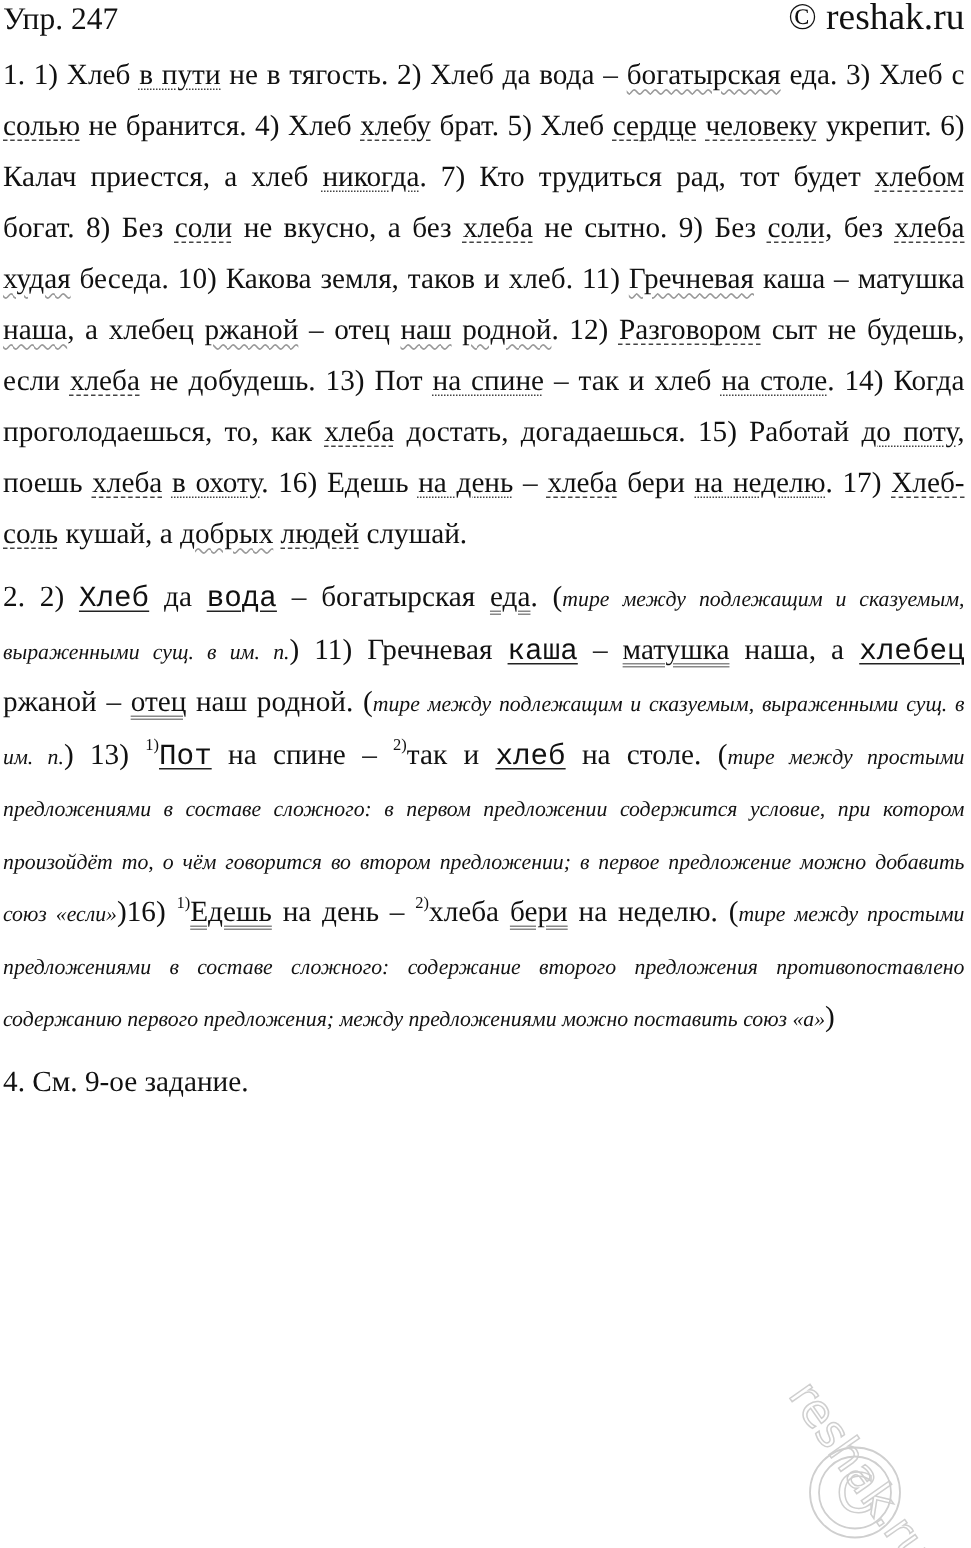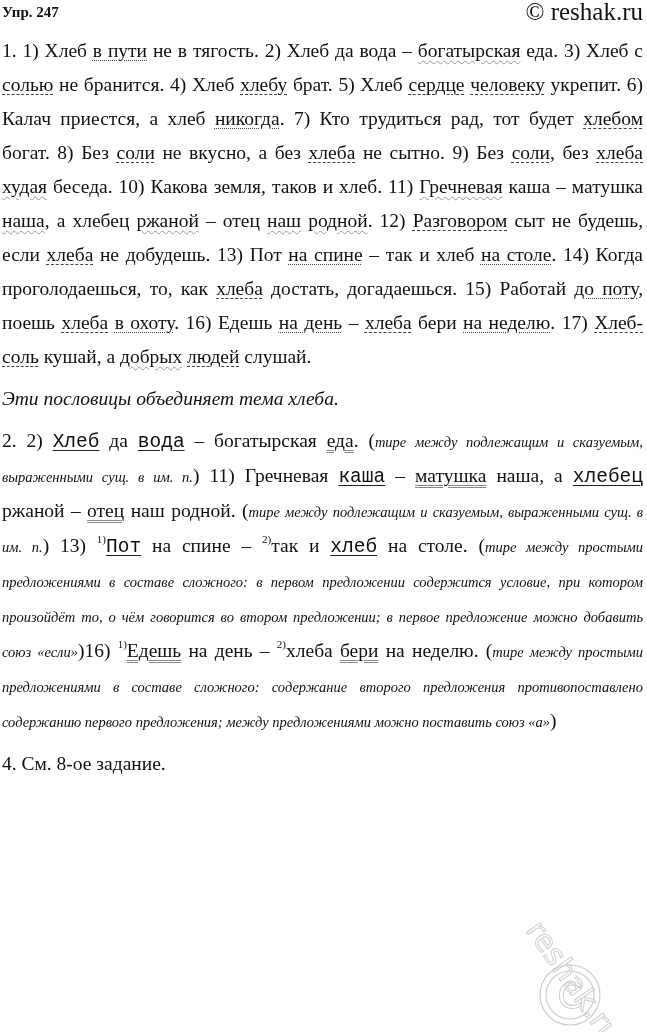--- a/index.html
+++ b/index.html
@@ -6,21 +6,21 @@
   body {
     width: 647px; height: 1032px; overflow: hidden; position: relative;
     font-family: "Liberation Serif", "DejaVu Serif", serif;
     color: #111111;
   }
   .header {
     position: absolute; left: 0; right: 0; top: 0; height: 28px;
   }
   .ex-title {
     position: absolute; left: 2px; top: 0px;
-    font-weight: bold; font-size: 15px; line-height: 24px;
+    font-weight: normal; font-size: 21px; line-height: 24px;
   }
   .copyright {
     position: absolute; right: 4px; top: 0px;
     font-size: 25px; line-height: 24px;
   }
   .content {
     position: absolute; left: 2px; top: 34px; width: 641px;
     font-size: 19.5px; line-height: 34px;
   }
   .para { margin: 0; text-align: justify; }
@@ -44,23 +44,22 @@
 </head>
 <body>
 
 <div class="header">
   <div class="ex-title">Упр. 247</div>
   <div class="copyright">© reshak.ru</div>
 </div>
 
 <div class="content">
   <p class="para"><span>1. 1) Хлеб </span><span class="obst">в пути</span><span> не в тягость. 2) Хлеб да вода – </span><span class="opr">богатырская</span><span> еда. 3) Хлеб с </span><span class="dop">солью</span><span> не бранится. 4) Хлеб </span><span class="dop">хлебу</span><span> брат. 5) Хлеб </span><span class="dop">сердце</span><span> </span><span class="dop">человеку</span><span> укрепит. 6) Калач приестся, а хлеб </span><span class="obst">никогда</span><span>. 7) Кто трудиться рад, тот будет </span><span class="dop">хлебом</span><span> богат. 8) Без </span><span class="dop">соли</span><span> не вкусно, а без </span><span class="dop">хлеба</span><span> не сытно. 9) Без </span><span class="dop">соли</span><span>, без </span><span class="dop">хлеба</span><span> </span><span class="opr">худая</span><span> беседа. 10) Какова земля, таков и хлеб. 11) </span><span class="opr">Гречневая</span><span> каша – матушка </span><span class="opr">наша</span><span>, а хлебец </span><span class="opr">ржаной</span><span> – отец </span><span class="opr">наш</span><span> </span><span class="opr">родной</span><span>. 12) </span><span class="dop">Разговором</span><span> сыт не будешь, если </span><span class="dop">хлеба</span><span> не добудешь. 13) Пот </span><span class="obst">на спине</span><span> – так и хлеб </span><span class="obst">на столе</span><span>. 14) Когда проголодаешься, то, как </span><span class="dop">хлеба</span><span> достать, догадаешься. 15) Работай </span><span class="obst">до поту</span><span>, поешь </span><span class="dop">хлеба</span><span> </span><span class="obst">в охоту</span><span>. 16) Едешь </span><span class="obst">на день</span><span> – </span><span class="dop">хлеба</span><span> бери </span><span class="obst">на неделю</span><span>. 17) </span><span class="dop">Хлеб-соль</span><span> кушай, а </span><span class="opr">добрых</span><span> </span><span class="dop">людей</span><span> слушай.</span></p>
-  <p class="para gap note-it"><span>Эти пословицы объединяет тема хлеба.</span></p>
   <p class="para gap"><span>2. 2) </span><span class="pod">Хлеб</span><span> да </span><span class="pod">вода</span><span> – богатырская </span><span class="skaz">еда</span><span>. (</span><span class="com">тире между подлежащим и сказуемым, выраженными сущ. в им. п.</span><span>) 11) Гречневая </span><span class="pod">каша</span><span> – </span><span class="skaz">матушка</span><span> наша, а </span><span class="pod">хлебец</span><span> ржаной – </span><span class="skaz">отец</span><span> наш родной. (</span><span class="com">тире между подлежащим и сказуемым, выраженными сущ. в им. п.</span><span>) 13) </span><sup class="idx">1)</sup><span class="pod">Пот</span><span> на спине – </span><sup class="idx">2)</sup><span>так и </span><span class="pod">хлеб</span><span> на столе. (</span><span class="com">тире между простыми предложениями в составе сложного: в первом предложении содержится условие, при котором произойдёт то, о чём говорится во втором предложении; в первое предложение можно добавить союз «если»</span><span>)16) </span><sup class="idx">1)</sup><span class="skaz">Едешь</span><span> на день – </span><sup class="idx">2)</sup><span>хлеба </span><span class="skaz">бери</span><span> на неделю. (</span><span class="com">тире между простыми предложениями в составе сложного: содержание второго предложения противопоставлено содержанию первого предложения; между предложениями можно поставить союз «а»</span><span>)</span></p>
-  <p class="para gap"><span>4. См. 8-ое задание.</span></p>
+  <p class="para gap"><span>4. См. 9-ое задание.</span></p>
 </div>
 
 <div class="watermark">
   <svg width="150" height="150" viewBox="0 0 150 150">
     <circle cx="50" cy="105" r="30" fill="none" stroke="#cfcfcf" stroke-width="1.2"></circle>
     <circle cx="50" cy="105" r="24" fill="none" stroke="#cfcfcf" stroke-width="1.2"></circle>
     <text x="50" y="118" text-anchor="middle" font-size="36" fill="none" stroke="#cfcfcf" stroke-width="1" font-family="DejaVu Sans, sans-serif">C</text>
     <text x="0" y="0" transform="translate(5,40) rotate(55)" font-size="30" fill="none" stroke="#cfcfcf" stroke-width="1" font-family="DejaVu Sans, sans-serif">reshak.ru</text>
   </svg>
 </div>

